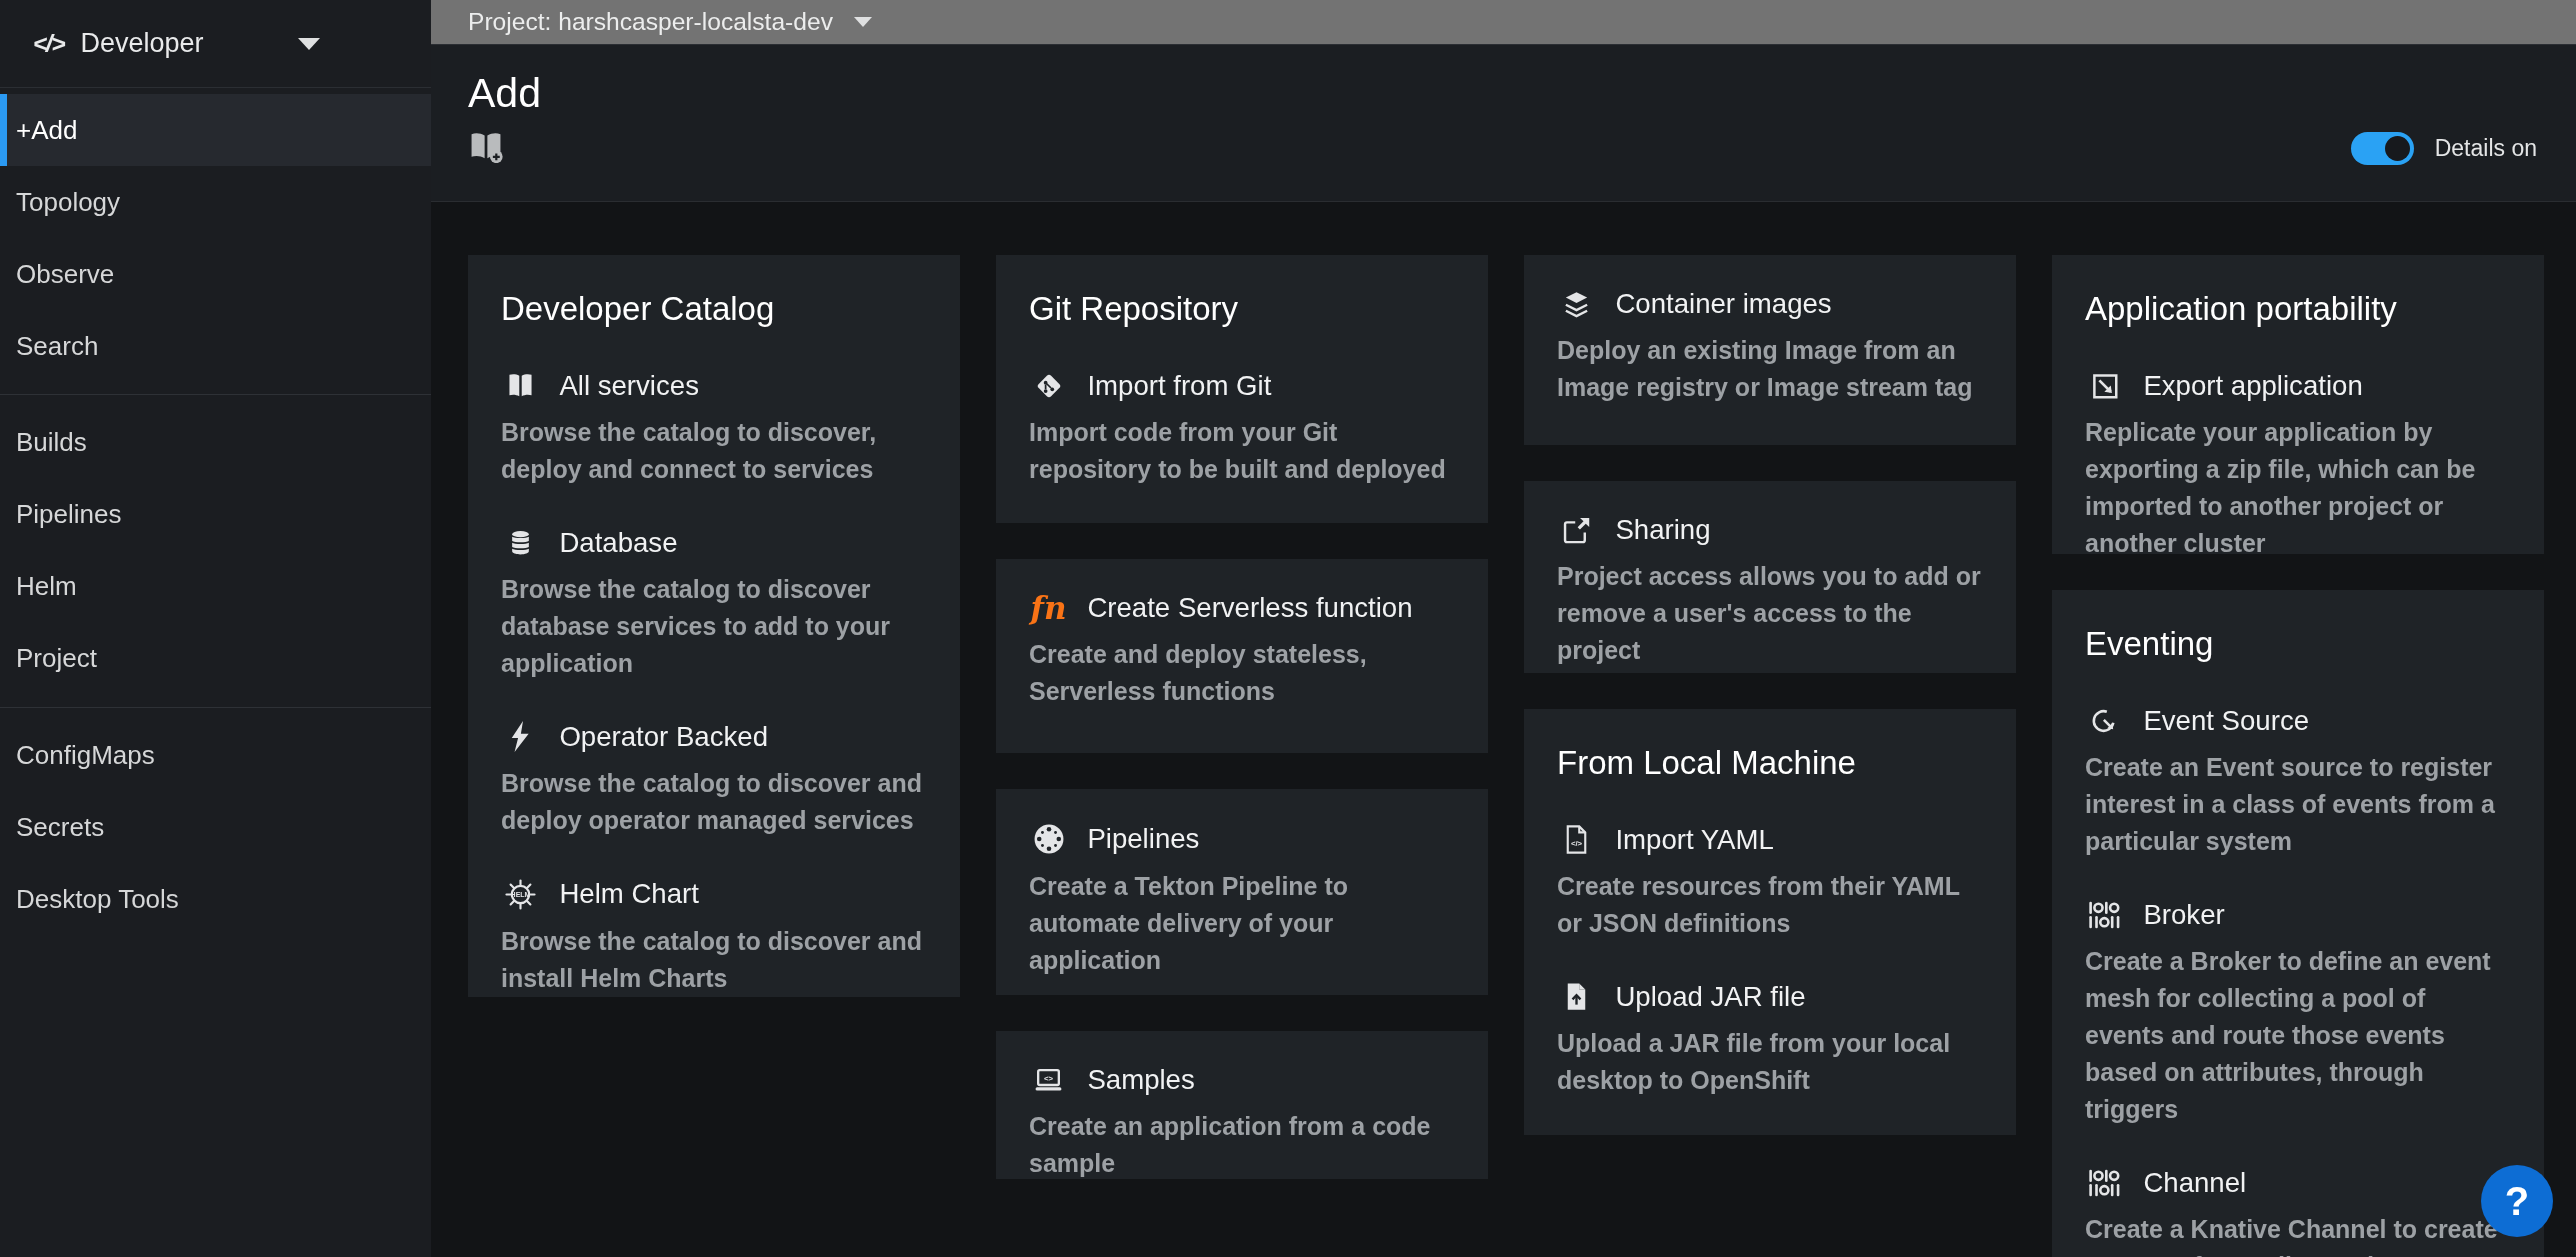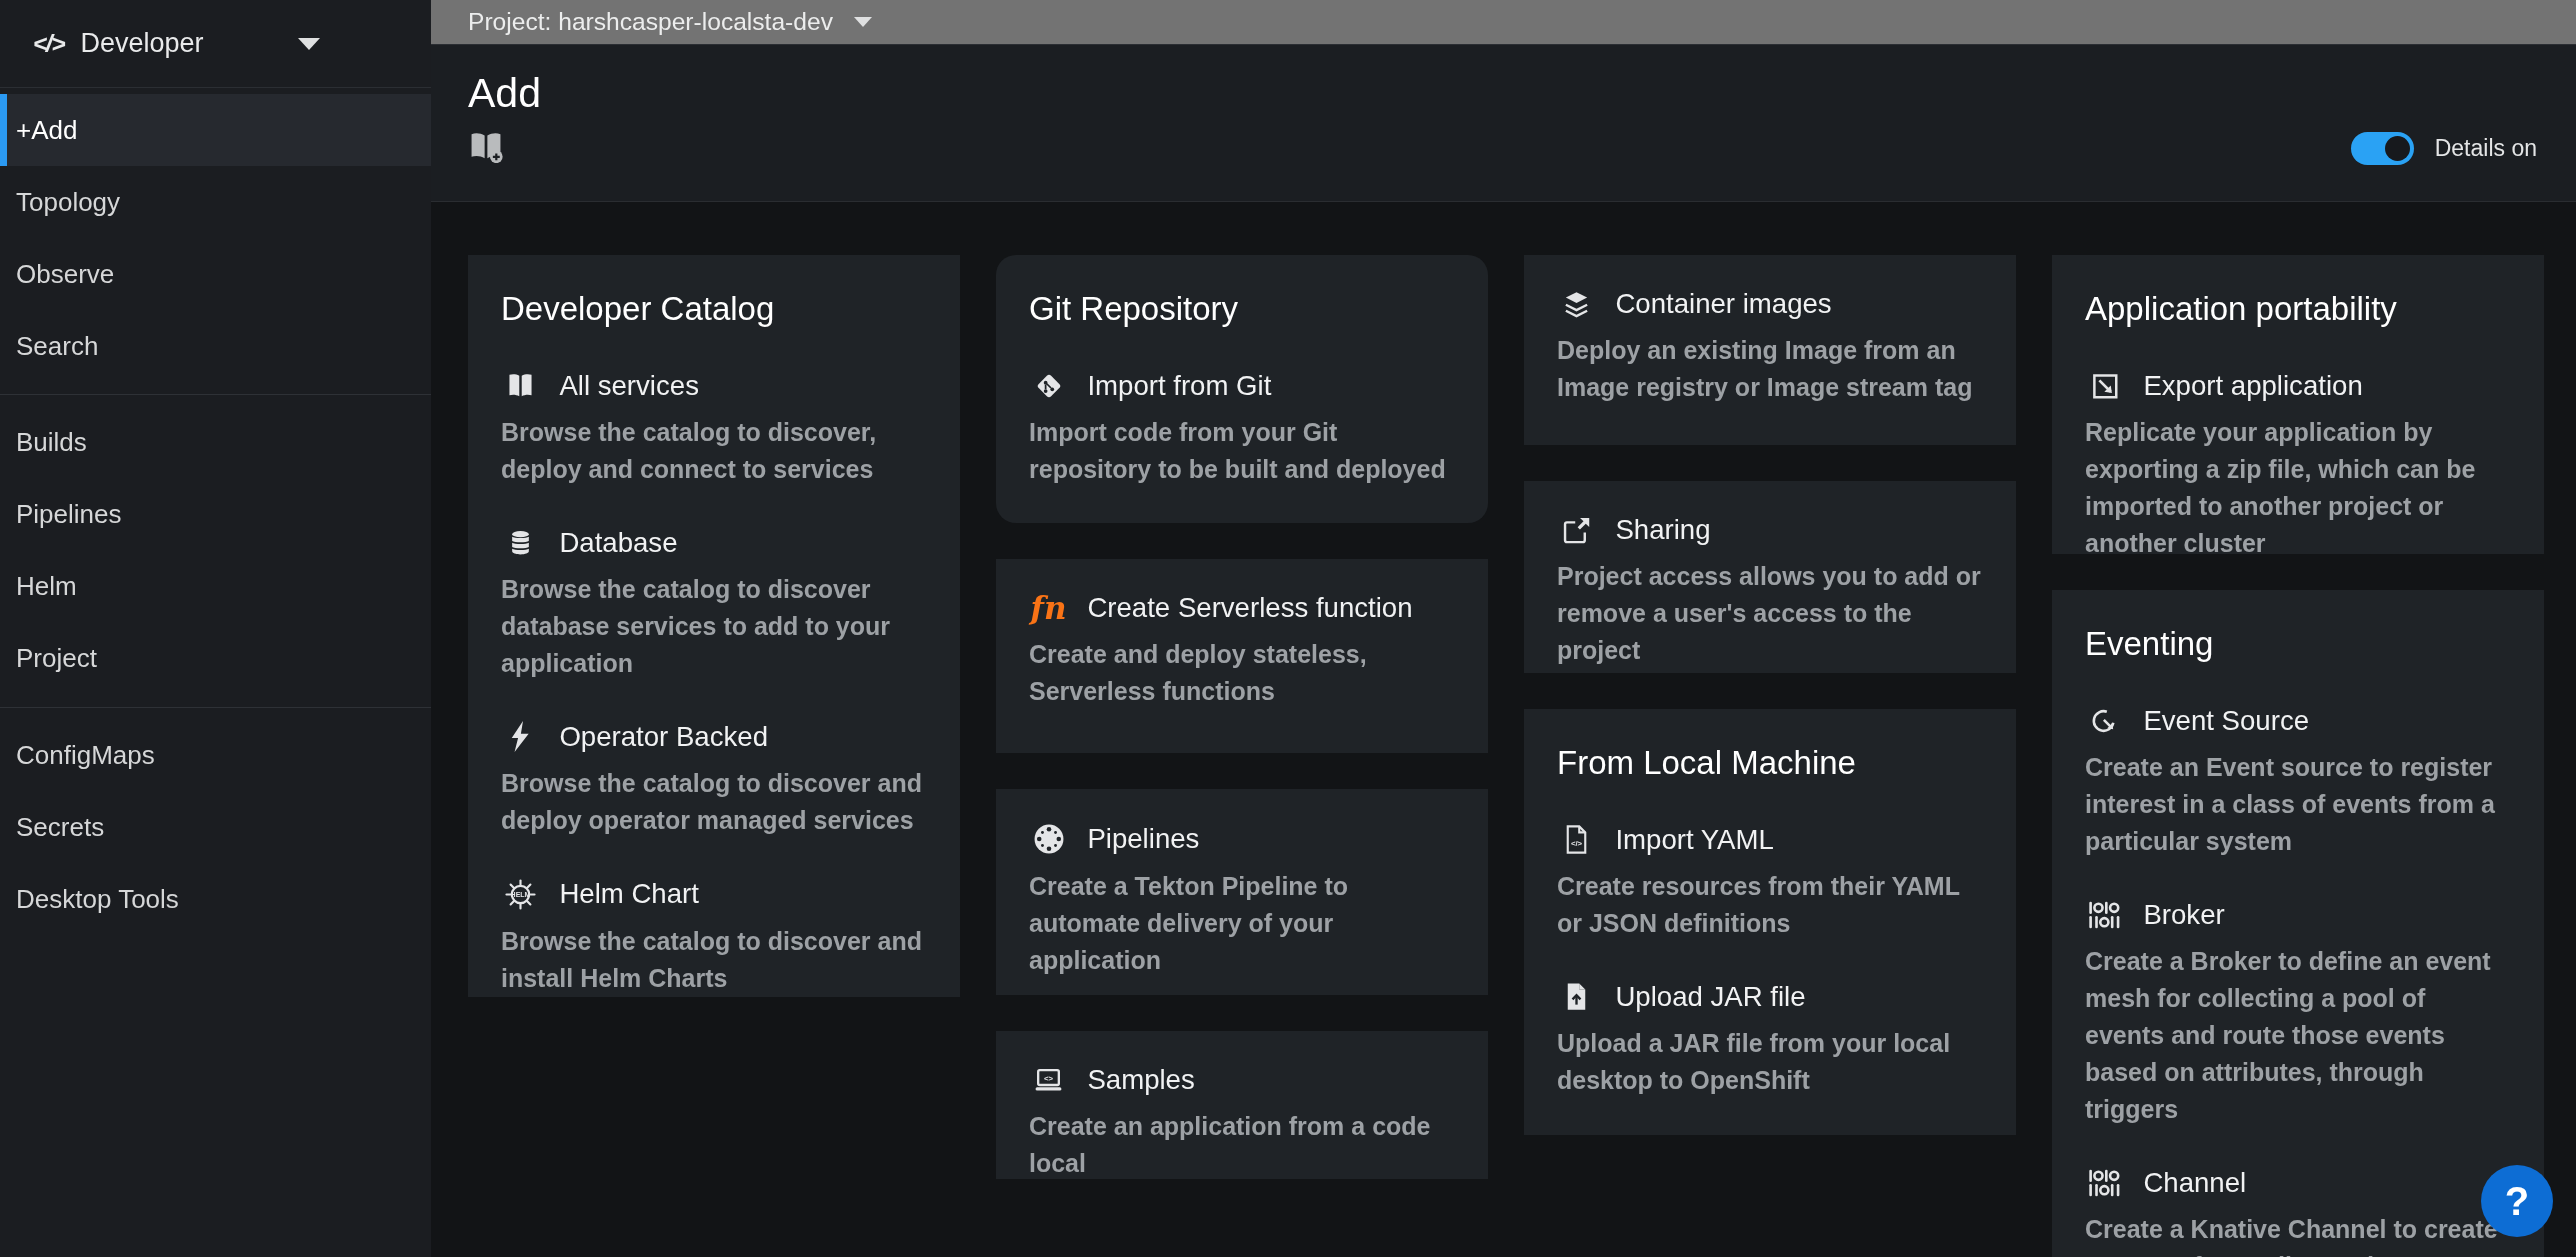--- a/index.html
+++ b/index.html
@@ -69,21 +69,21 @@
   .item + .item { margin-top:39px; }
   .item-head { display:flex; align-items:center; gap:19.4px; }
   .item-icon { width:39px; display:flex; justify-content:center; align-items:center; color:#e4e5e7; flex:none; }
   .item-title { font-size:27.6px; font-weight:500; color:#f1f2f3; }
   .item-desc { margin:12px 0 0; font-size:25px; line-height:37px; color:#9da1a5; font-weight:700; }
 
   .fn-glyph { font-family:"DejaVu Serif","Liberation Serif",serif; font-style:italic; font-weight:bold; font-size:31px; color:#f97316; line-height:1; }
 
   
   .h-devcat { height:742px; }
-  .h-git { height:268px;border-radius:20px; }
+  .h-git { height:268px; }
   .h-fn { height:194px; }
   .h-pipe { height:206px; }
   .h-samples { height:148px; }
   .h-img { height:190px; }
   .h-share { height:192px; }
   .h-local { height:426px; }
   .h-export { height:299px; }
   .h-event { height:745px; }
 
   .help-fab {
@@ -284,21 +284,21 @@
             <div class="item-head">
               <span class="item-icon">
                 <svg width="31" height="27" viewBox="0 0 24 20">
                   <rect x="4" y="2" width="16" height="11.5" rx="1.2" fill="none" stroke="currentColor" stroke-width="1.8"></rect>
                   <text x="12" y="10.2" font-size="6" text-anchor="middle" fill="currentColor" font-weight="bold">&lt;&gt;</text>
                   <rect x="2" y="15.3" width="20" height="2.4" rx="1.2" fill="currentColor"></rect>
                 </svg>
               </span>
               <span class="item-title">Samples</span>
             </div>
-            <p class="item-desc">Create an application from a code local</p>
+            <p class="item-desc">Create an application from a code sample</p>
           </div>
         </div>
       </div>
 
       <div class="col">
         <div class="card h-img">
           <div class="item">
             <div class="item-head">
               <span class="item-icon">
                 <svg width="31" height="30" viewBox="0 0 24 24">

